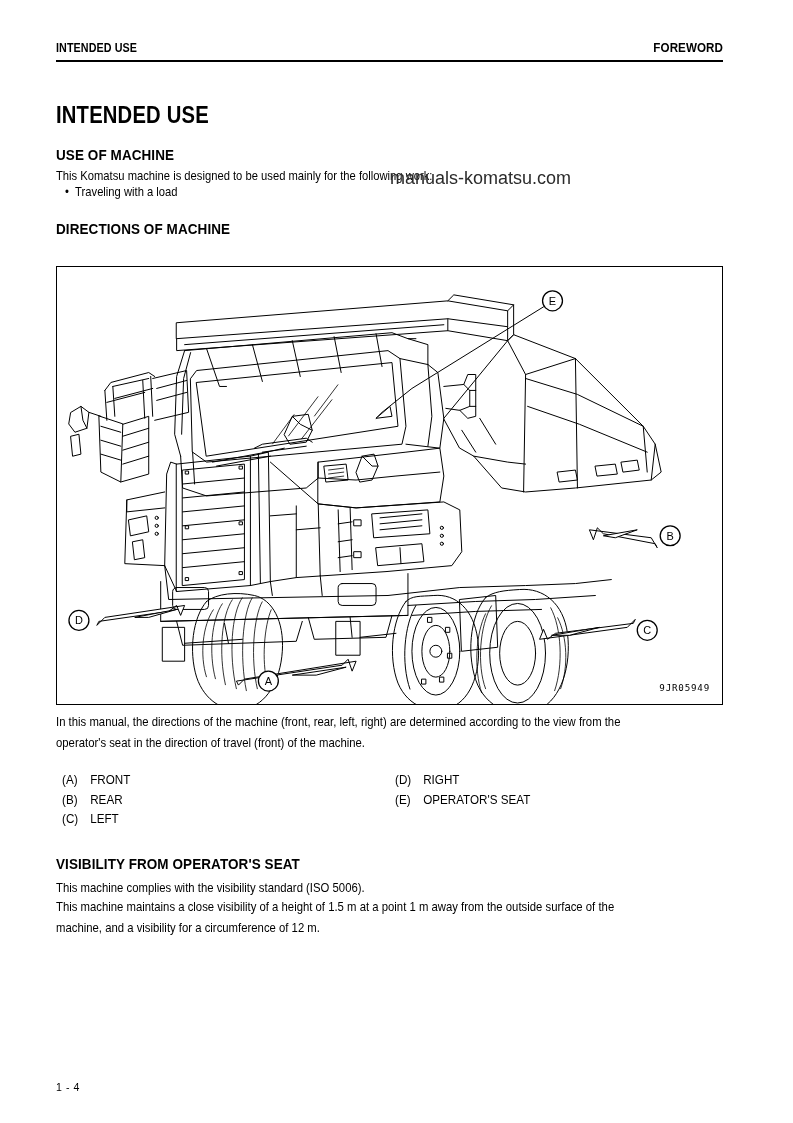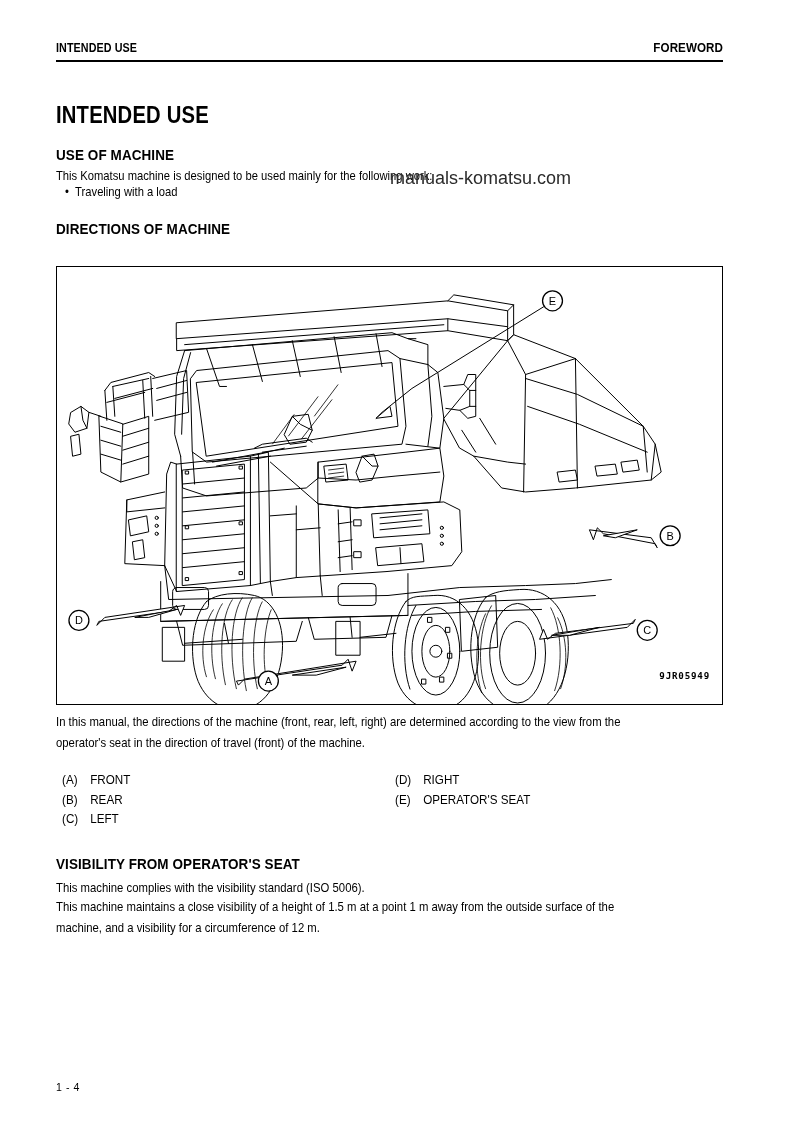--- a/index.html
+++ b/index.html
@@ -131,24 +131,24 @@
   .figure-svg {
     position: absolute;
     left: 0; top: 0;
     width: 100%;
     height: 100%;
     display: block;
   }
   .fig-code {
     position: absolute;
     right: 12px;
-    bottom: 23px;
+    bottom: 11px;
     font-family: "DejaVu Sans Mono", monospace;
     font-size: 9.2px;
-    font-weight: bold;
+    font-weight: normal;
     letter-spacing: 0.8px;
   }
 
   
   .para {
     position: absolute;
     left: 56px;
     font-size: 12.2px;
     line-height: 21px;
     transform: scaleX(0.93);

